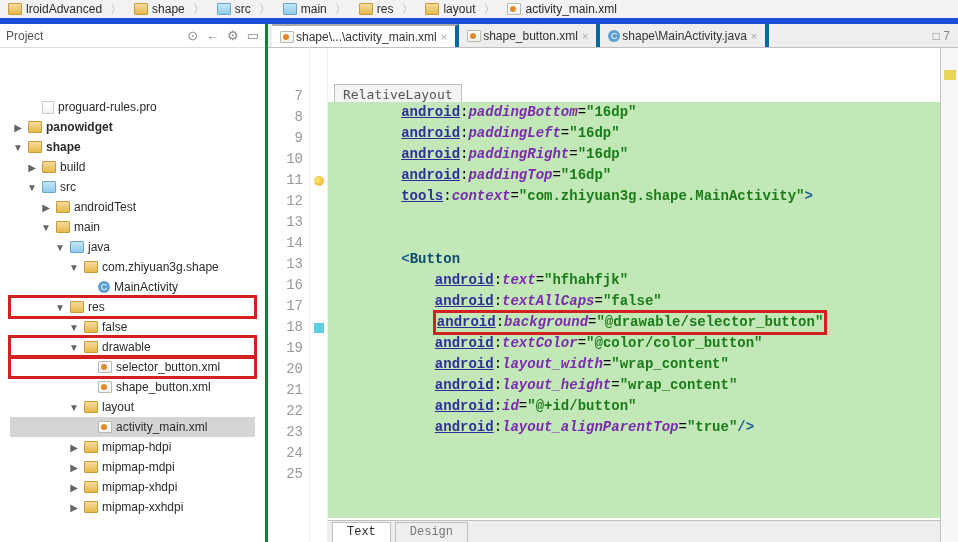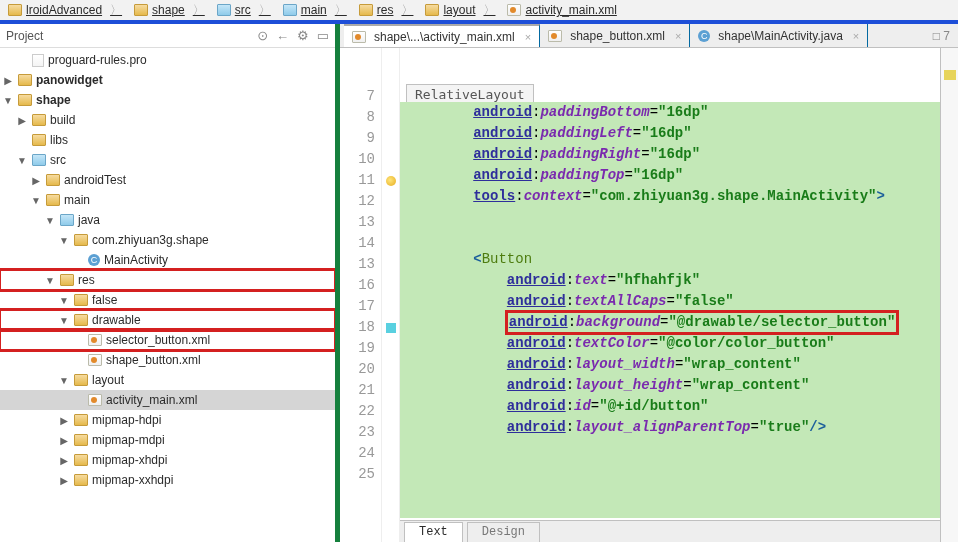--- a/index.html
+++ b/index.html
@@ -1,46 +1,46 @@
 <!DOCTYPE html>
 <html><head>
 <meta charset="utf-8">
 <style>
 * { box-sizing: border-box; margin: 0; padding: 0; }
 body { font-family: "Segoe UI", Tahoma, sans-serif; font-size: 12px; color: #2b2b2b; background: #fff; width: 958px; height: 542px; overflow: hidden; }
-.breadcrumb { display: flex; align-items: center; background: #f2f2f2; border-bottom: 4px solid #1d4ed8; height: 24px; padding: 0 2px; text-decoration: underline; }
+.breadcrumb { display: flex; align-items: center; background: #f2f2f2; border-bottom: 6px solid #1d4ed8; height: 24px; padding: 0 2px; }
 .crumb { display: flex; align-items: center; padding: 0 6px; gap: 4px; height: 100%; }
 .crumb .sep { color: #999; margin-left: 4px; }
 .crumb-icon { width: 14px; height: 12px; display: inline-block; }
 .icon-folder { background: linear-gradient(#f6dba0,#e5b94b); border: 1px solid #c69b3a; border-radius: 1px; }
 .icon-folder-src { background: linear-gradient(#c4e6f8,#8fcbea); border: 1px solid #6ba6c8; border-radius: 1px; }
 .icon-xml { background: linear-gradient(#fff,#f0f0f0); border: 1px solid #bba; border-radius: 1px; position: relative; }
 .icon-xml::after { content: ""; position: absolute; top: 2px; left: 2px; width: 6px; height: 6px; background: #e28a2b; border-radius: 50%; }
 .icon-j { width: 12px; height: 12px; border-radius: 50%; background: #5ca0d3; color: #fff; font-size: 9px; text-align: center; line-height: 12px; display: inline-block; }
 .main-row { display: flex; height: calc(100% - 24px); }
-.left-col { width: 340px; border-right: 5px solid #15803d; display: flex; flex-direction: column; }
+.left-col { width: 268px; border-right: 3px solid #15803d; display: flex; flex-direction: column; }
 .project-bar { display: flex; align-items: center; justify-content: space-between; padding: 2px 6px; border-bottom: 1px solid #ddd; background: #fff; height: 24px; }
 .project-title { color: #555; }
 .project-actions { display: flex; gap: 8px; color: #888; font-size: 13px; }
-.tree { flex: 1; overflow: auto; padding: 2px 0; }
+.tree { flex: 1; overflow: auto; padding: 2px 10px; margin-top: 47px; }
 .tree-row { display: flex; align-items: center; height: 20px; padding: 0 2px; gap: 4px; white-space: nowrap; position: relative; }
 .tree-row.selected { background: #d5d5d5; }
 .tree-arrow { width: 12px; text-align: center; color: #666; font-size: 10px; display: inline-block; }
 .tree-leaf-pad { width: 12px; display: inline-block; }
 .indent-0 { padding-left: 2px; }
 .indent-1 { padding-left: 16px; }
 .indent-2 { padding-left: 30px; }
 .indent-3 { padding-left: 44px; }
 .indent-4 { padding-left: 58px; }
 .indent-5 { padding-left: 72px; }
 .icon-file { width: 12px; height: 13px; background: linear-gradient(#fff,#f4f4f4); border: 1px solid #ccc; display: inline-block; }
 .red-box { outline: 3px solid #d42020; outline-offset: -1px; }
 .right-col { flex: 1; display: flex; flex-direction: column; position: relative; }
 .editor-tabs { display: flex; align-items: center; background: #eee; border-bottom: 1px solid #c0c0c0; height: 24px; padding: 0 4px; }
-.etab { display: flex; align-items: center; gap: 8px; padding: 0 8px; height: 100%; border-right: 1px solid #0369a1; }
+.etab { display: flex; align-items: center; gap: 2px; padding: 0 8px; height: 100%; border-right: 4px solid #0369a1; }
 .etab.active { background: #fff; border-top: 2px solid #aaa; }
 .etab .close { color: #aaa; font-size: 11px; margin-left: 2px; }
 .etab-title { color: #333; }
 .right-side-gap { width: 18px; border-left: 1px solid #c0c0c0; background: #f7f7f7; position: absolute; right: 0; top: 24px; bottom: 0; }
 .right-side-gap .mark { position: absolute; right: 2px; width: 12px; height: 10px; }
 .mark.m1 { top: 22px; background: #e7d45a; }
 .editor-wrap { flex: 1; display: flex; background: #fff; font-family: Consolas, "Courier New", monospace; font-size: 14px; overflow: hidden; }
 .gutter { width: 42px; background: #fff; text-align: right; color: #999; padding: 38px 6px 0 0; border-right: 1px solid #eee; }
 .gutter div { height: 21px; line-height: 21px; }
 .markcol { width: 18px; padding-top: 38px; background: #fff; border-right: 1px solid #eee;}
@@ -49,21 +49,21 @@
 .cyanmark { width:10px; height:10px; background:#59d0e0; }
 .code { flex: 1; position: relative; padding-top: 20px; overflow: hidden; margin-top: 16px; }
 .crumbs-inline { margin-left: 6px; border: 1px solid #c0c0c0; background: #f4f4f4; display: inline-block; padding: 2px 8px; color: #555; font-family: Consolas, monospace; font-size: 13px; }
 .codebg { background: #c3e8b7; position: absolute; top: 38px; left: 0; right: 18px; bottom: 24px; padding: 0 6px;}
 .codeline { height: 21px; line-height: 21px; white-space: pre; }
 .kw { color: #1b5e9b; font-weight: bold; }
 .ns { color: #2e2e9b; font-weight: bold; text-decoration: underline; }
 .attr { color: #7a2aae; font-weight: bold; font-style: italic; }
 .eq { color: #000; }
 .str { color: #197c19; font-weight: bold; }
-.tag { color: #4d7c0f; font-weight: normal; }
+.tag { color: #0c4a6e; font-weight: bold; }
 .highlight-red { display:inline-block; outline: 3px solid #d42020; outline-offset: -1px; padding: 0 2px; }
 .bottom-tabs { position: absolute; bottom: 0; left: 0; right: 18px; height: 22px; border-top: 1px solid #c0c0c0; background: #eee; display: flex; align-items: flex-end; }
 .btab { padding: 2px 14px; border: 1px solid #c0c0c0; border-bottom: none; background: #fff; margin-left: 4px; font-size: 12px; height: 20px; }
 .btab.inactive { background: #eee; color: #777; }
 .tiny-tool { color:#888; }
 .overflow-tabs { margin-left:auto; color:#888; padding:0 4px; }
 </style>
 </head>
 <body>
 
@@ -128,25 +128,20 @@
         </div>
         <div class="tree-row indent-0">
           <span class="tree-arrow">▼</span>
           <span class="crumb-icon icon-folder"></span>
           <span style="font-weight: bold;"> shape</span>
         </div>
         <div class="tree-row indent-1">
           <span class="tree-arrow">▶</span>
           <span class="crumb-icon icon-folder"></span>
           <span> build</span>
-        </div>
-        <div class="tree-row indent-1">
-          <span class="tree-leaf-pad"></span>
-          <span class="crumb-icon icon-folder"></span>
-          <span> libs</span>
         </div>
         <div class="tree-row indent-1">
           <span class="tree-arrow">▼</span>
           <span class="crumb-icon icon-folder-src"></span>
           <span> src</span>
         </div>
         <div class="tree-row indent-2">
           <span class="tree-arrow">▶</span>
           <span class="crumb-icon icon-folder"></span>
           <span> androidTest</span>

